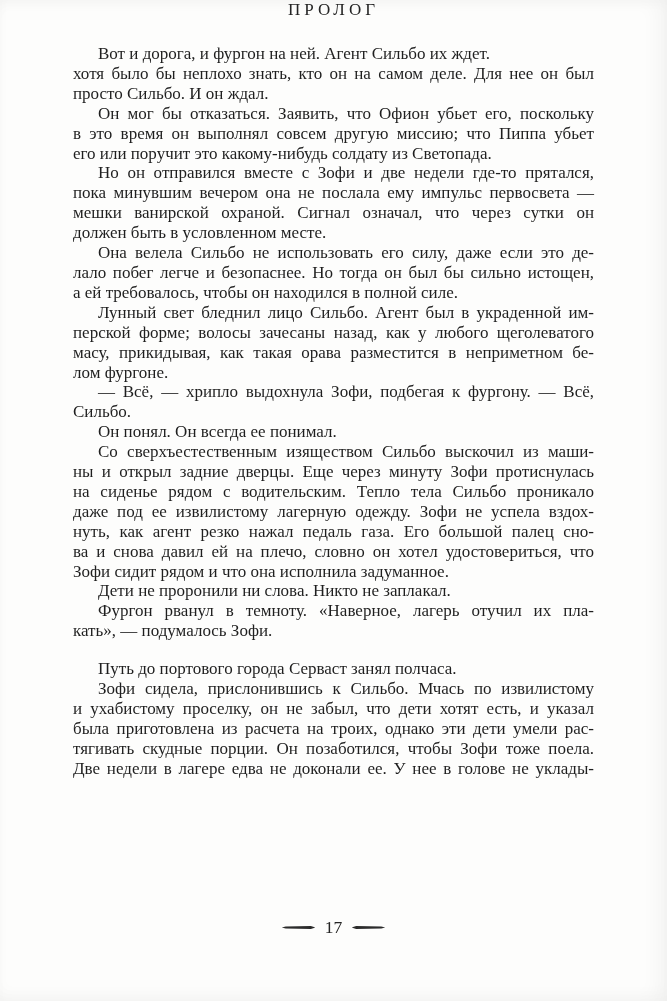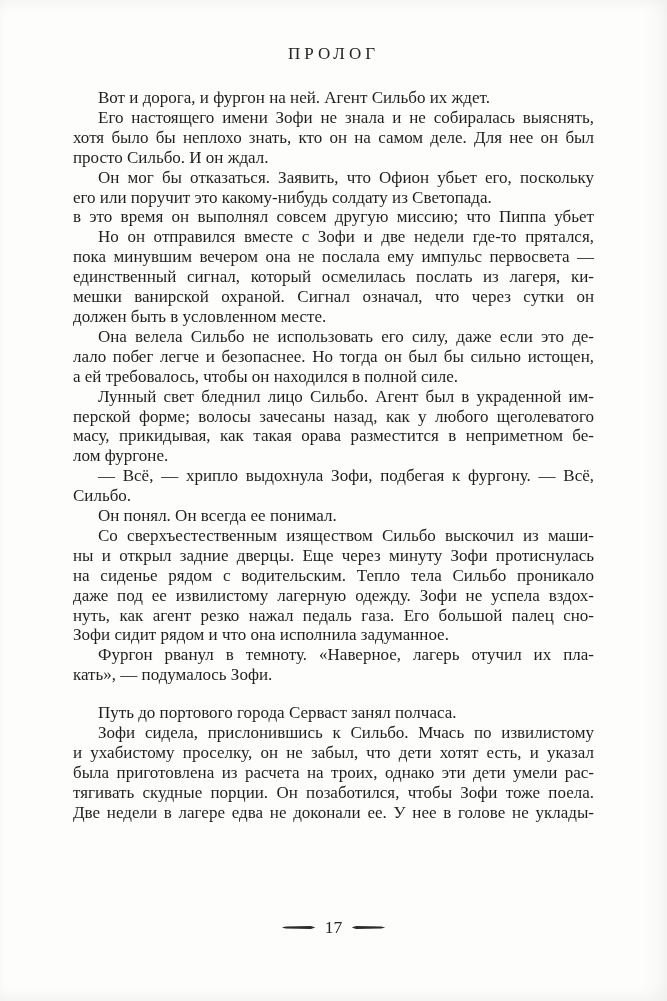--- a/index.html
+++ b/index.html
@@ -11,21 +11,20 @@
   .page {
     position: relative;
     width: 667px;
     height: 1001px;
     background: #fdfdfc;
     color: #1f1f1f;
     overflow: hidden;
     box-shadow: inset -10px 0 18px rgba(0,0,0,0.035), inset 0 -8px 14px rgba(0,0,0,0.02), inset 0 6px 10px rgba(0,0,0,0.015);
   }
   .chapter-heading {
-    padding-top: 44px;
     text-align: center;
     font-size: 17px;
     letter-spacing: 4px;
     color: #242424;
     font-family: Liberation Serif, serif;
   }
   .text-block {
     margin: 24px 73px 0 73px;
     font-size: 17px;
     line-height: 19.9px;
@@ -64,33 +63,31 @@
 <body>
 
 <div class="page">
   <div class="chapter-heading">ПРОЛОГ</div>
 
   <div class="text-block">
       <div class="paragraph">
         <div class="line first lastline">Вот и дорога, и фургон на ней. Агент Сильбо их ждет.</div>
       </div>
       <div class="paragraph">
-        <div class="line first">Его настоящего имени Зофи не знала и не собиралась выяснять,</div>
         <div class="line">хотя было бы неплохо знать, кто он на самом деле. Для нее он был</div>
         <div class="line lastline">просто Сильбо. И он ждал.</div>
       </div>
       <div class="paragraph">
         <div class="line first">Он мог бы отказаться. Заявить, что Офион убьет его, поскольку</div>
+        <div class="line">в это время он выполнял совсем другую миссию; что Пиппа убьет</div>
         <div class="line lastline">его или поручит это какому-нибудь солдату из Светопада.</div>
-        <div class="line">в это время он выполнял совсем другую миссию; что Пиппа убьет</div>
       </div>
       <div class="paragraph">
         <div class="line first">Но он отправился вместе с Зофи и две недели где-то прятался,</div>
         <div class="line">пока минувшим вечером она не послала ему импульс первосвета —</div>
-        <div class="line">единственный сигнал, который осмелилась послать из лагеря, ки-</div>
         <div class="line">мешки ванирской охраной. Сигнал означал, что через сутки он</div>
         <div class="line lastline">должен быть в условленном месте.</div>
       </div>
       <div class="paragraph">
         <div class="line first">Она велела Сильбо не использовать его силу, даже если это де-</div>
         <div class="line">лало побег легче и безопаснее. Но тогда он был бы сильно истощен,</div>
         <div class="line lastline">а ей требовалось, чтобы он находился в полной силе.</div>
       </div>
       <div class="paragraph">
         <div class="line first">Лунный свет бледнил лицо Сильбо. Агент был в украденной им-</div>
@@ -104,21 +101,25 @@
       </div>
       <div class="paragraph">
         <div class="line first lastline">Он понял. Он всегда ее понимал.</div>
       </div>
       <div class="paragraph">
         <div class="line first">Со сверхъестественным изяществом Сильбо выскочил из маши-</div>
         <div class="line">ны и открыл задние дверцы. Еще через минуту Зофи протиснулась</div>
         <div class="line">на сиденье рядом с водительским. Тепло тела Сильбо проникало</div>
         <div class="line">даже под ее извилистому лагерную одежду. Зофи не успела вздох-</div>
         <div class="line">нуть, как агент резко нажал педаль газа. Его большой палец сно-</div>
+        <div class="line">ва и снова давил ей на плечо, словно он хотел удостовериться, что</div>
         <div class="line lastline">Зофи сидит рядом и что она исполнила задуманное.</div>
+      </div>
+      <div class="paragraph">
+        <div class="line first lastline">Дети не проронили ни слова. Никто не заплакал.</div>
       </div>
       <div class="paragraph">
         <div class="line first">Фургон рванул в темноту. «Наверное, лагерь отучил их пла-</div>
         <div class="line lastline">кать», — подумалось Зофи.</div>
       </div>
       <div class="section-break"></div>
       <div class="paragraph">
         <div class="line first lastline">Путь до портового города Серваст занял полчаса.</div>
       </div>
       <div class="paragraph">

